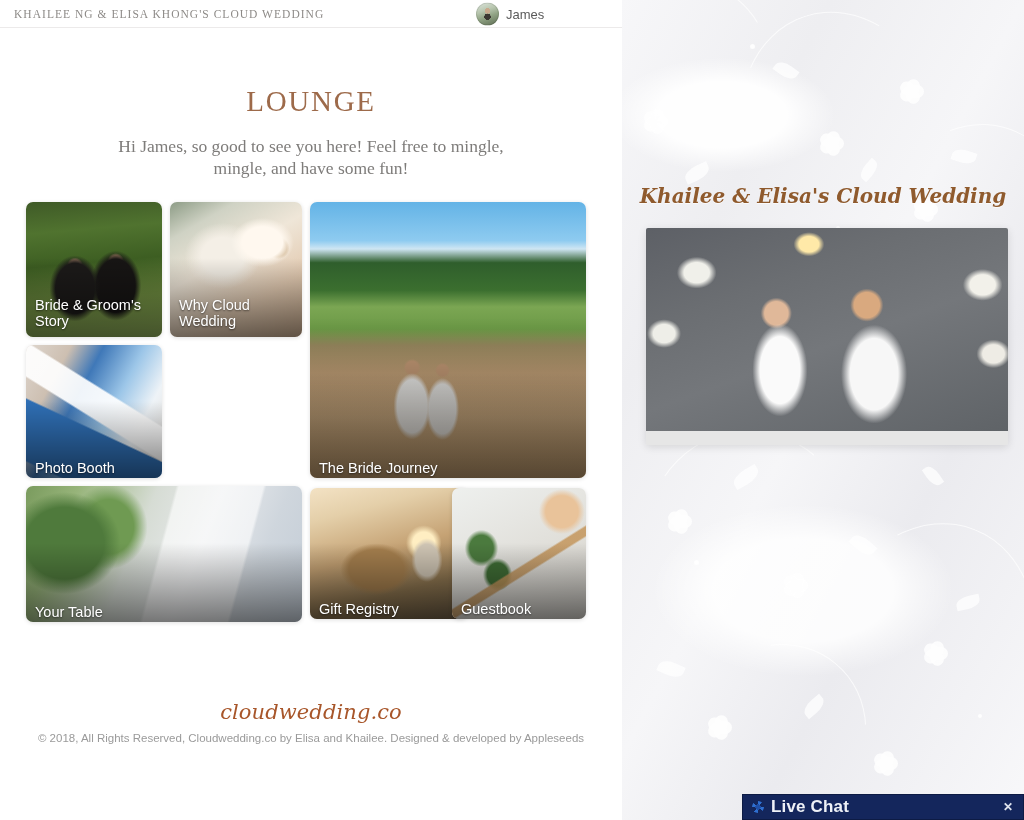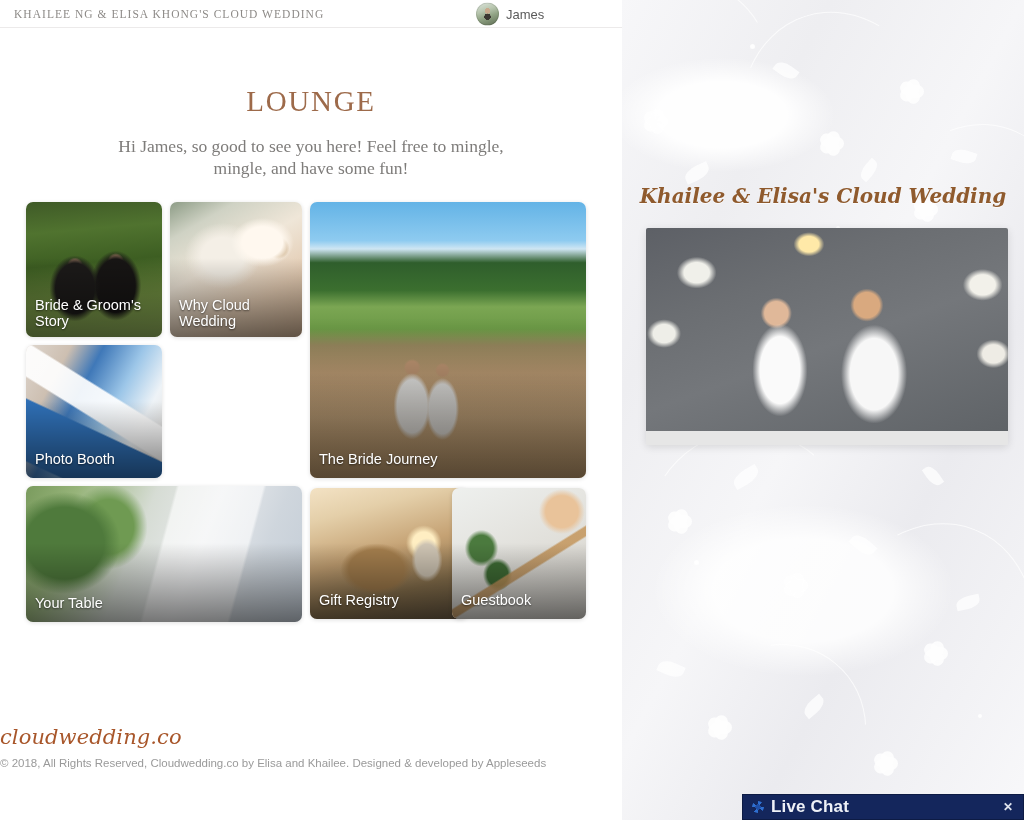--- a/index.html
+++ b/index.html
@@ -79,21 +79,21 @@
     overflow: hidden;
     cursor: pointer;
     box-shadow: 0 1px 4px rgba(0,0,0,.13);
   }
   .tile .tile-bg { position: absolute; inset: 0; }
   .tile .shade {
     position: absolute; left: 0; right: 0; bottom: 0; height: 58%;
     background: linear-gradient(to top, rgba(0,0,0,.52), rgba(0,0,0,0));
   }
   .tile .tile-label {
-    position: absolute; left: 9px; right: 9px; bottom: 10px;
+    position: absolute; left: 9px; right: 9px; bottom: 1px;
     color: #fff;
     font-size: 14.5px;
     line-height: 1.14;
     text-shadow: 0 1px 2px rgba(0,0,0,.55);
   }
   .tile.two-line .tile-label { bottom: 7px; }
 
   
   .art-bride {
     background:
@@ -157,21 +157,21 @@
   .art-guestbook {
     background:
       linear-gradient(148deg, rgba(0,0,0,0) 56%, rgba(196,150,92,.85) 57% 61%, rgba(0,0,0,0) 62%),
       radial-gradient(ellipse 16% 18% at 22% 46%, #4b7a3e 0 55%, rgba(75,122,62,0) 78%),
       radial-gradient(ellipse 14% 16% at 34% 66%, #3f6d35 0 55%, rgba(63,109,53,0) 78%),
       radial-gradient(ellipse 22% 22% at 82% 18%, #e9c39a 0 55%, rgba(233,195,154,0) 78%),
       linear-gradient(155deg, #eef0ee 0%, #e6e6e2 32%, #dedcd6 62%, #cfccc6 100%);
   }
 
   
-  .footer { position: absolute; left: 0; right: 0; top: 725px; }
+  .footer { position: absolute; left: 0; right: 0; top: 700px; text-align: center; }
   .brand-script {
     font-family: "DejaVu Serif", serif;
     font-style: italic;
     font-size: 21px;
     color: #a8562a;
     letter-spacing: 0.005em;
   }
   .copyright {
     margin-top: 8px;
     font-size: 11.5px;

